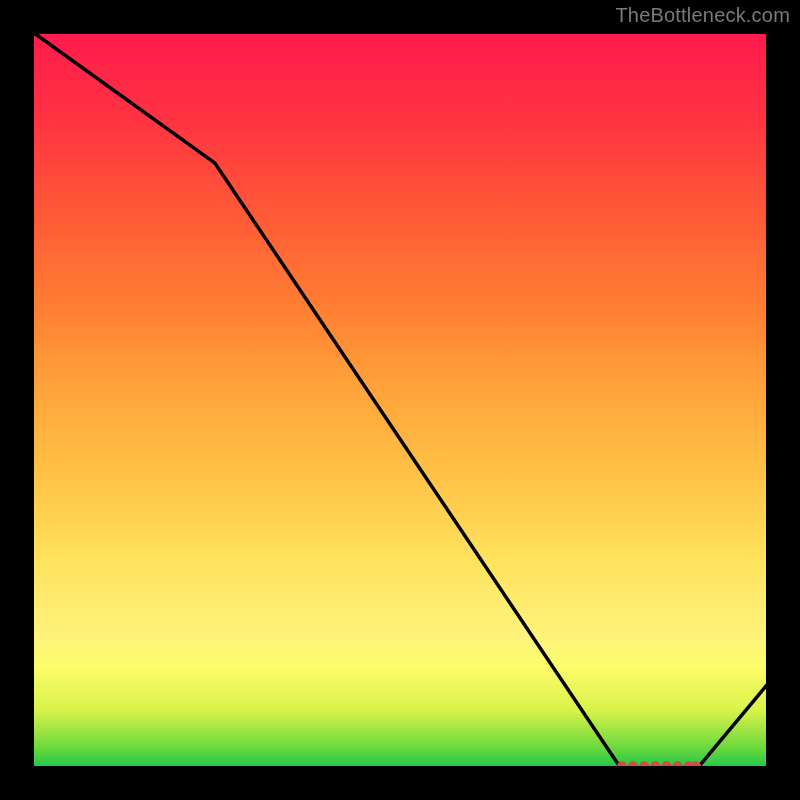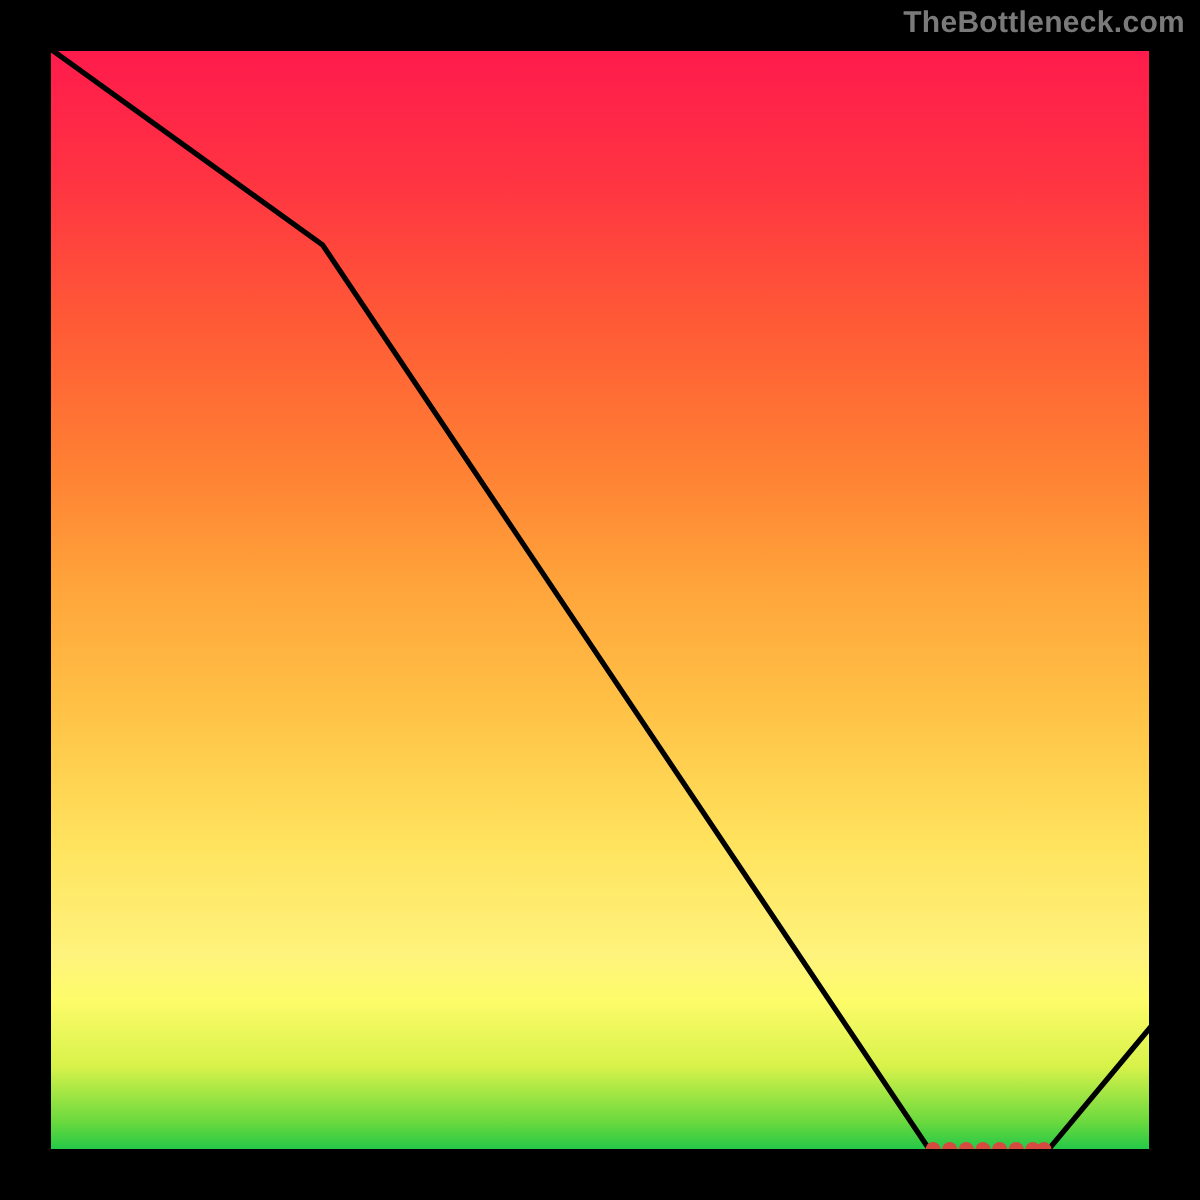--- a/index.html
+++ b/index.html
@@ -15,21 +15,21 @@
     position: relative;
     width: 800px;
     height: 800px;
   }
   .attribution {
     position: absolute;
     top: 4px;
     right: 10px;
     color: #7a7a7a;
     font-size: 20px;
-    font-weight: 700;
+    font-weight: 400;
     letter-spacing: 0.2px;
   }
   .plot-frame {
     position: absolute;
     left: 30px;
     top: 30px;
     width: 740px;
     height: 740px;
     background: #000;
   }

